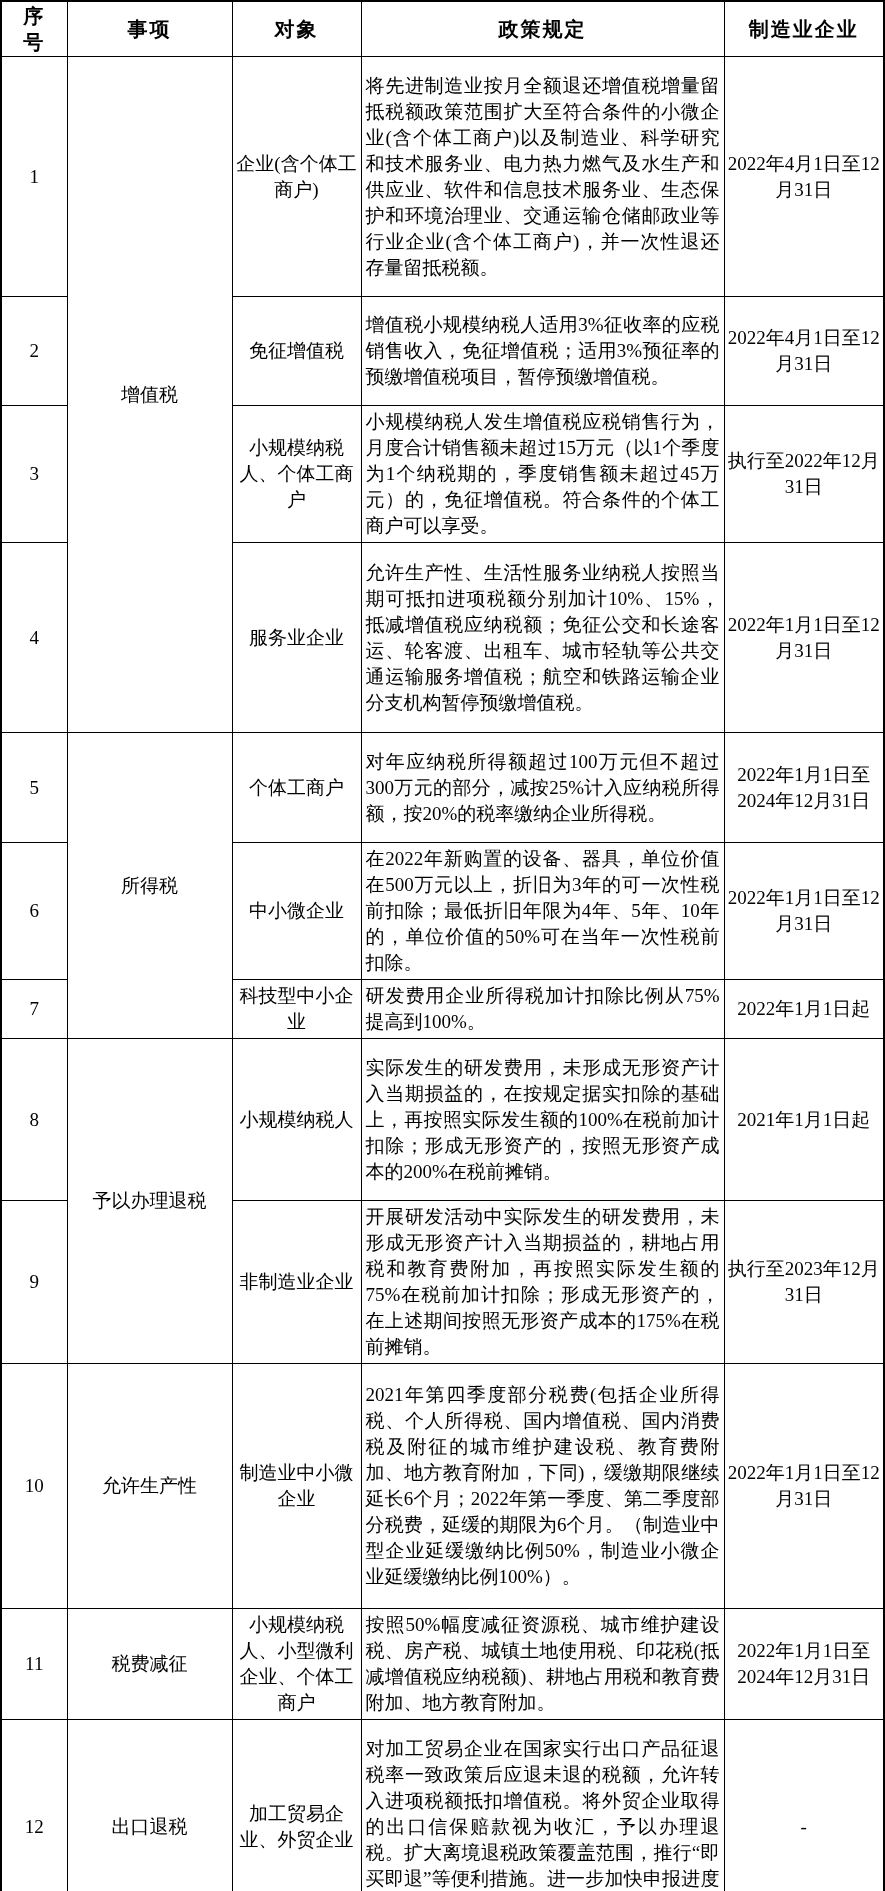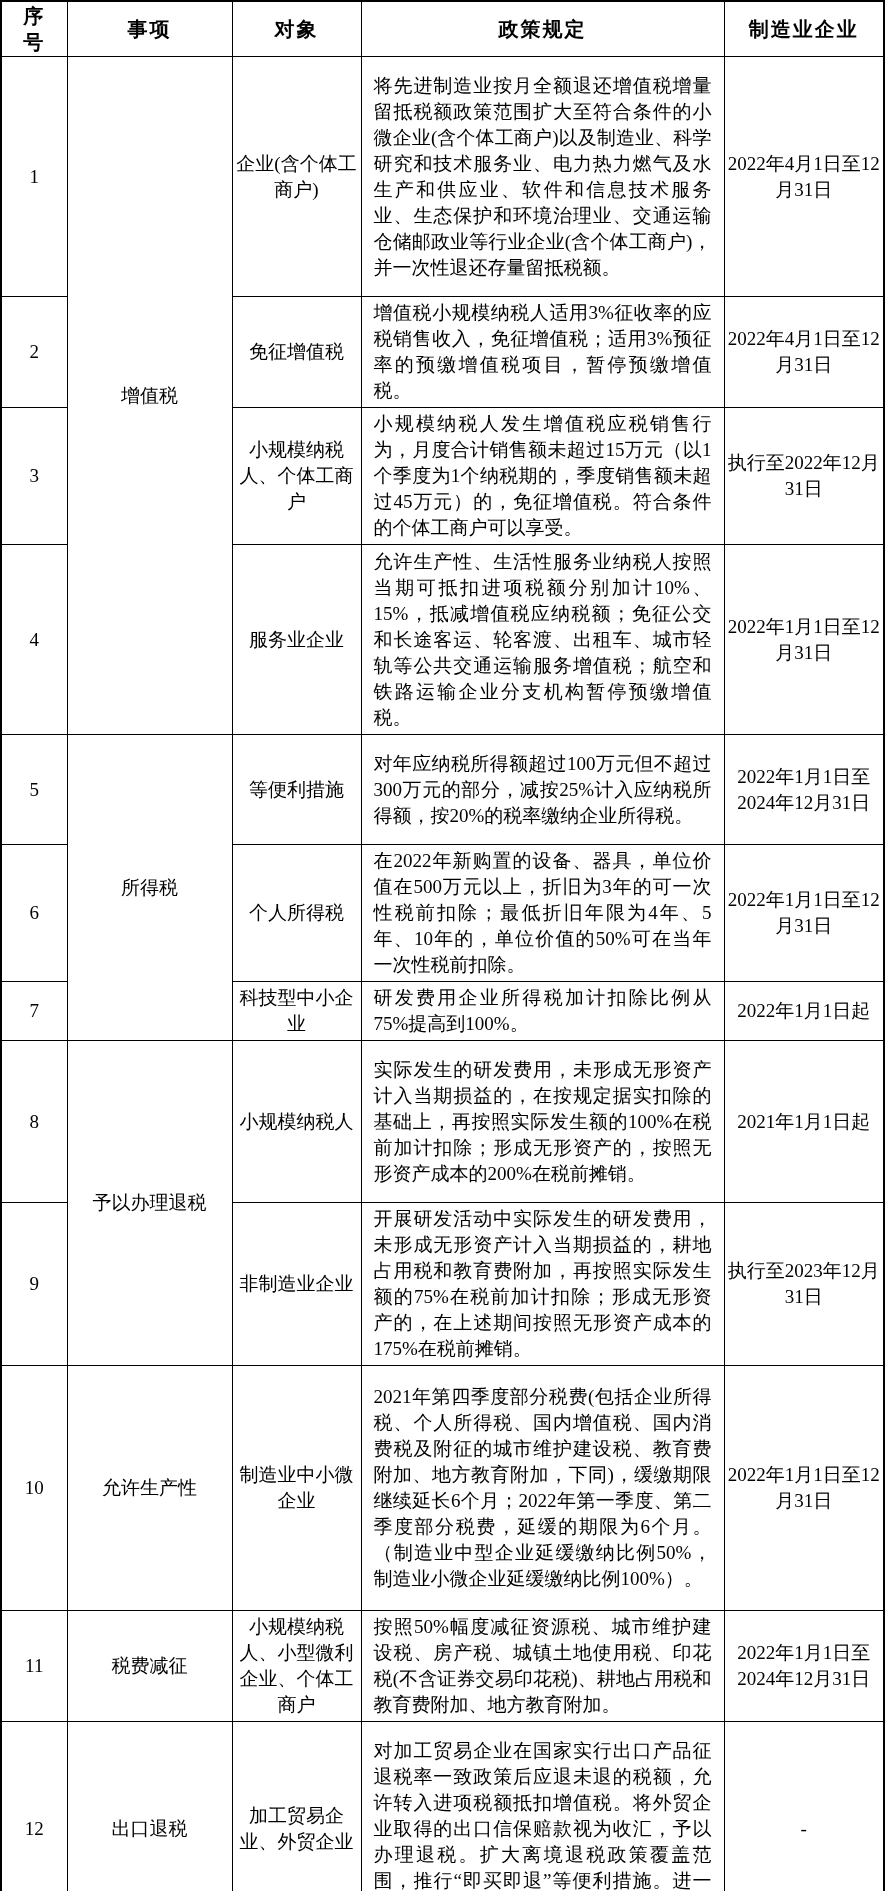--- a/index.html
+++ b/index.html
@@ -40,21 +40,21 @@
     text-align: center;
     letter-spacing: 2px;
     padding: 1px 12px;
   }
   td.no, td.item, td.target, td.period {
     text-align: center;
   }
   td.policy {
     text-align: justify;
     text-justify: inter-ideograph;
-    padding: 3px 12px;
+    padding: 3px 4px;
   }
   tr.hdr  { height: 28px;  }
   tr.r1   { height: 240px; }
   tr.r2   { height: 109px; }
   tr.r3   { height: 135px; }
   tr.r4   { height: 190px; }
   tr.r5   { height: 110px; }
   tr.r6   { height: 132px; }
   tr.r7   { height: 56px;  }
   tr.r8   { height: 162px; }
@@ -106,27 +106,27 @@
       </tr>
       <tr class="r4">
         <td class="no">4</td>
         <td class="target">服务业企业</td>
         <td class="policy">允许生产性、生活性服务业纳税人按照当期可抵扣进项税额分别加计10%、15%，抵减增值税应纳税额；免征公交和长途客运、轮客渡、出租车、城市轻轨等公共交通运输服务增值税；航空和铁路运输企业分支机构暂停预缴增值税。</td>
         <td class="period">2022年1月1日至12月31日</td>
       </tr>
       <tr class="r5">
         <td class="no">5</td>
         <td class="item" rowspan="3">所得税</td>
-        <td class="target">等便利措施</td>
+        <td class="target">个体工商户</td>
         <td class="policy">对年应纳税所得额超过100万元但不超过300万元的部分，减按25%计入应纳税所得额，按20%的税率缴纳企业所得税。</td>
         <td class="period">2022年1月1日至2024年12月31日</td>
       </tr>
       <tr class="r6">
         <td class="no">6</td>
-        <td class="target">个人所得税</td>
+        <td class="target">中小微企业</td>
         <td class="policy">在2022年新购置的设备、器具，单位价值在500万元以上，折旧为3年的可一次性税前扣除；最低折旧年限为4年、5年、10年的，单位价值的50%可在当年一次性税前扣除。</td>
         <td class="period">2022年1月1日至12月31日</td>
       </tr>
       <tr class="r7">
         <td class="no">7</td>
         <td class="target">科技型中小企业</td>
         <td class="policy">研发费用企业所得税加计扣除比例从75%提高到100%。</td>
         <td class="period">2022年1月1日起</td>
       </tr>
       <tr class="r8">
@@ -146,21 +146,21 @@
         <td class="no">10</td>
         <td class="item">允许生产性</td>
         <td class="target">制造业中小微企业</td>
         <td class="policy">2021年第四季度部分税费(包括企业所得税、个人所得税、国内增值税、国内消费税及附征的城市维护建设税、教育费附加、地方教育附加，下同)，缓缴期限继续延长6个月；2022年第一季度、第二季度部分税费，延缓的期限为6个月。（制造业中型企业延缓缴纳比例50%，制造业小微企业延缓缴纳比例100%）。</td>
         <td class="period">2022年1月1日至12月31日</td>
       </tr>
       <tr class="r11">
         <td class="no">11</td>
         <td class="item">税费减征</td>
         <td class="target">小规模纳税人、小型微利企业、个体工商户</td>
-        <td class="policy">按照50%幅度减征资源税、城市维护建设税、房产税、城镇土地使用税、印花税(不含证券交易印花税)、耕地占用税和教育费附加、地方教育附加。</td>
+        <td class="policy">按照50%幅度减征资源税、城市维护建设税、房产税、城镇土地使用税、印花税(抵减增值税应纳税额)、耕地占用税和教育费附加、地方教育附加。</td>
         <td class="period">2022年1月1日至2024年12月31日</td>
       </tr>
       <tr class="r12">
         <td class="no">12</td>
         <td class="item">出口退税</td>
         <td class="target">加工贸易企业、外贸企业</td>
         <td class="policy">对加工贸易企业在国家实行出口产品征退税率一致政策后应退未退的税额，允许转入进项税额抵扣增值税。将外贸企业取得的出口信保赔款视为收汇，予以办理退税。扩大离境退税政策覆盖范围，推行“即买即退”等便利措施。进一步加快申报进度和退税办理进度。</td>
         <td class="period">-</td>
       </tr>
     </tbody>

